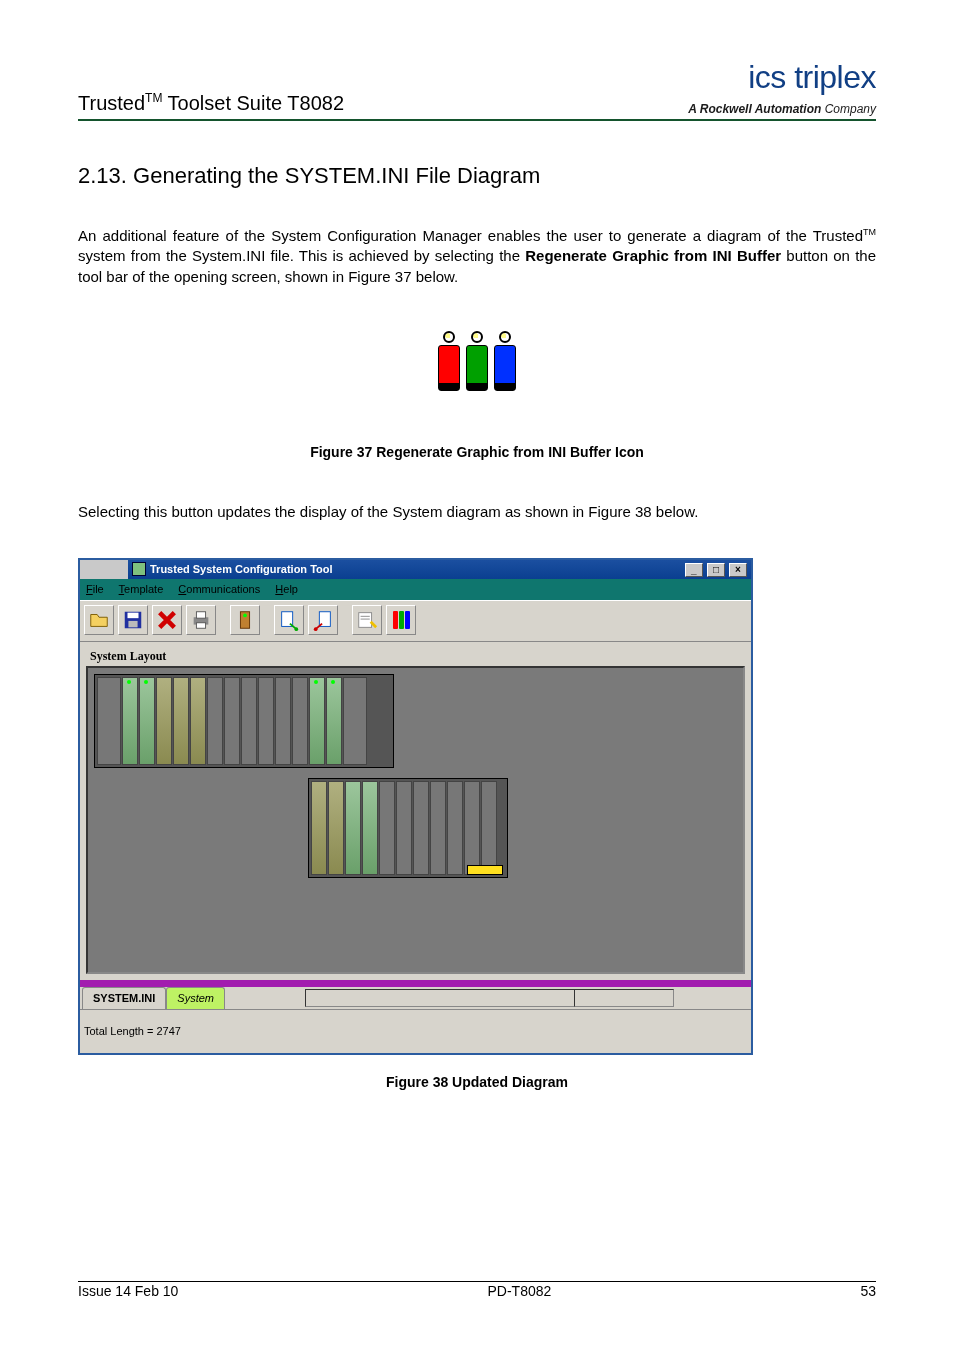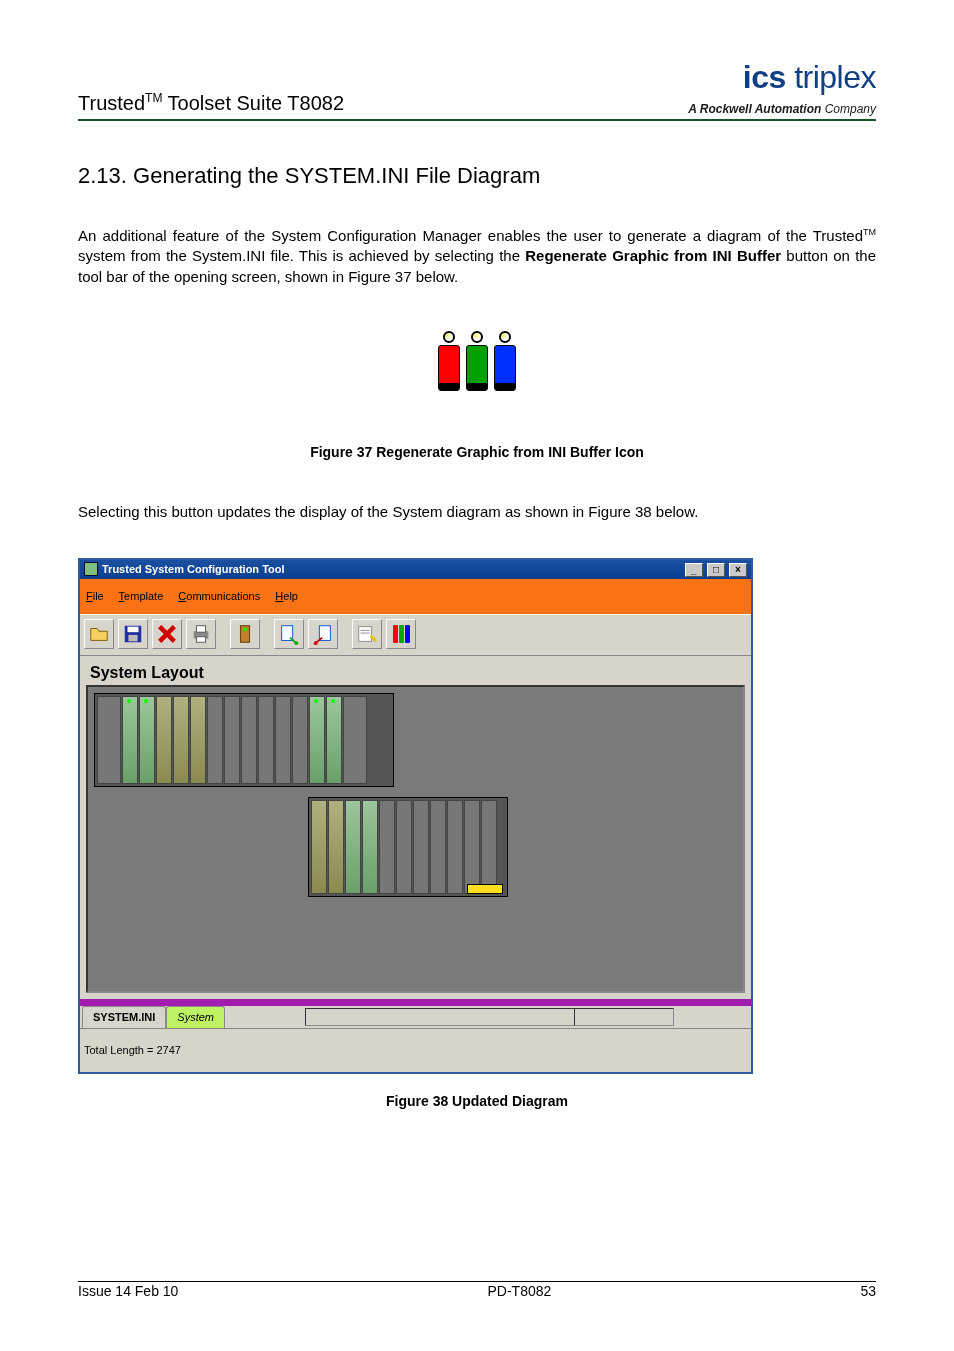--- a/index.html
+++ b/index.html
@@ -19,21 +19,21 @@
     justify-content: space-between;
     align-items: flex-end;
     border-bottom: 2px solid #14532d;
     padding-bottom: 2px;
     margin-bottom: 40px;
   }
   .page-header-left { font-size: 20px; }
   .tm-sup { font-size: 0.6em; vertical-align: super; }
   .brand { text-align: right; }
   .brand-line1 { font-size: 32px; font-weight: 300; color: #113f84; letter-spacing: -0.5px;}
-  .brand-line1 b { font-weight: 700; }
+  .brand-line1 b { font-weight: 400; }
   .brand-line2 { font-size: 12px; color: #1b1b1b; margin-top: 2px; font-weight: bold; font-style: italic; text-align: right;}
   .brand-line2 .thin { font-weight: normal; }
   h2.section-heading { font-size: 22px; font-weight: normal; margin: 26px 0 28px 0; }
   p.body-text { font-size: 15px; text-align: justify; margin-bottom: 10px; margin-top: 35px; }
   .icon-row {
     display: flex; justify-content: center; gap: 4px;
     margin: 44px 0 44px 0;
   }
   .module-icon {
     width: 24px; height: 68px; position: relative;
@@ -62,36 +62,37 @@
     font-family: Tahoma, Arial, sans-serif;
     font-size: 11px;
     background: #c9c9c9;
   }
   .titlebar {
     background: linear-gradient(#1b4fa0, #0a3f90);
     color: #fff;
     display: flex; align-items: center;
     padding: 2px 4px;
     font-weight: bold;
+    margin-left: 48px;
   }
   .titlebar .ticon {
     width: 14px; height: 14px; background: #7ec07e; margin-right: 4px;
     border: 1px solid #003; display:inline-block;
   }
   .titlebar .spacer { flex: 1; }
   .win-btns span {
     display: inline-block; width: 18px; height: 14px;
     background: #c9c9c9; border: 1px solid #fff;
     border-right-color:#555; border-bottom-color:#555;
     margin-left: 1px; text-align: center; line-height: 12px;
     color:#000; font-size: 10px; font-family: Arial;
   }
   .menubar {
-    background: #f97316;
-    padding: 10px 6px;
+    background: #0f766e;
+    padding: 3px 6px;
     font-size: 11px;
   }
   .menubar span { margin-right: 12px; }
   .menubar u { text-decoration: underline; }
   .toolbar {
     background: #d7d4cc;
     padding: 4px 4px 6px 4px;
     display: flex; gap: 4px;
     border-top: 1px solid #fff;
     border-bottom: 1px solid #888;
@@ -106,21 +107,21 @@
   }
   .tbtn svg { width: 22px; height: 22px; }
   .sep { width: 6px; }
   .three-bars { display:flex; gap:1px; }
   .three-bars div { width:5px; height:18px; border-radius:1px;}
   .three-bars .r{background:#f00;} .three-bars .g{background:#0a0;} .three-bars .b{background:#00f;}
   .system-layout-panel {
     background: #d7d4cc;
     padding: 2px 6px 6px 6px;
   }
-  .panel-label { font-weight: bold; color: #000; font-size: 16px; padding: 4px 0 2px 4px;}
+  .panel-label { font-weight: bold; color: #000; font-size: 12px; padding: 4px 0 2px 4px; font-family: Liberation Serif, serif;}
   .diagram-area {
     background: #7a7a7a;
     border: 2px inset #888;
     height: 308px;
     position: relative;
   }
   .chassis {
     position: absolute;
     border: 1px solid #000;
     display: flex;

